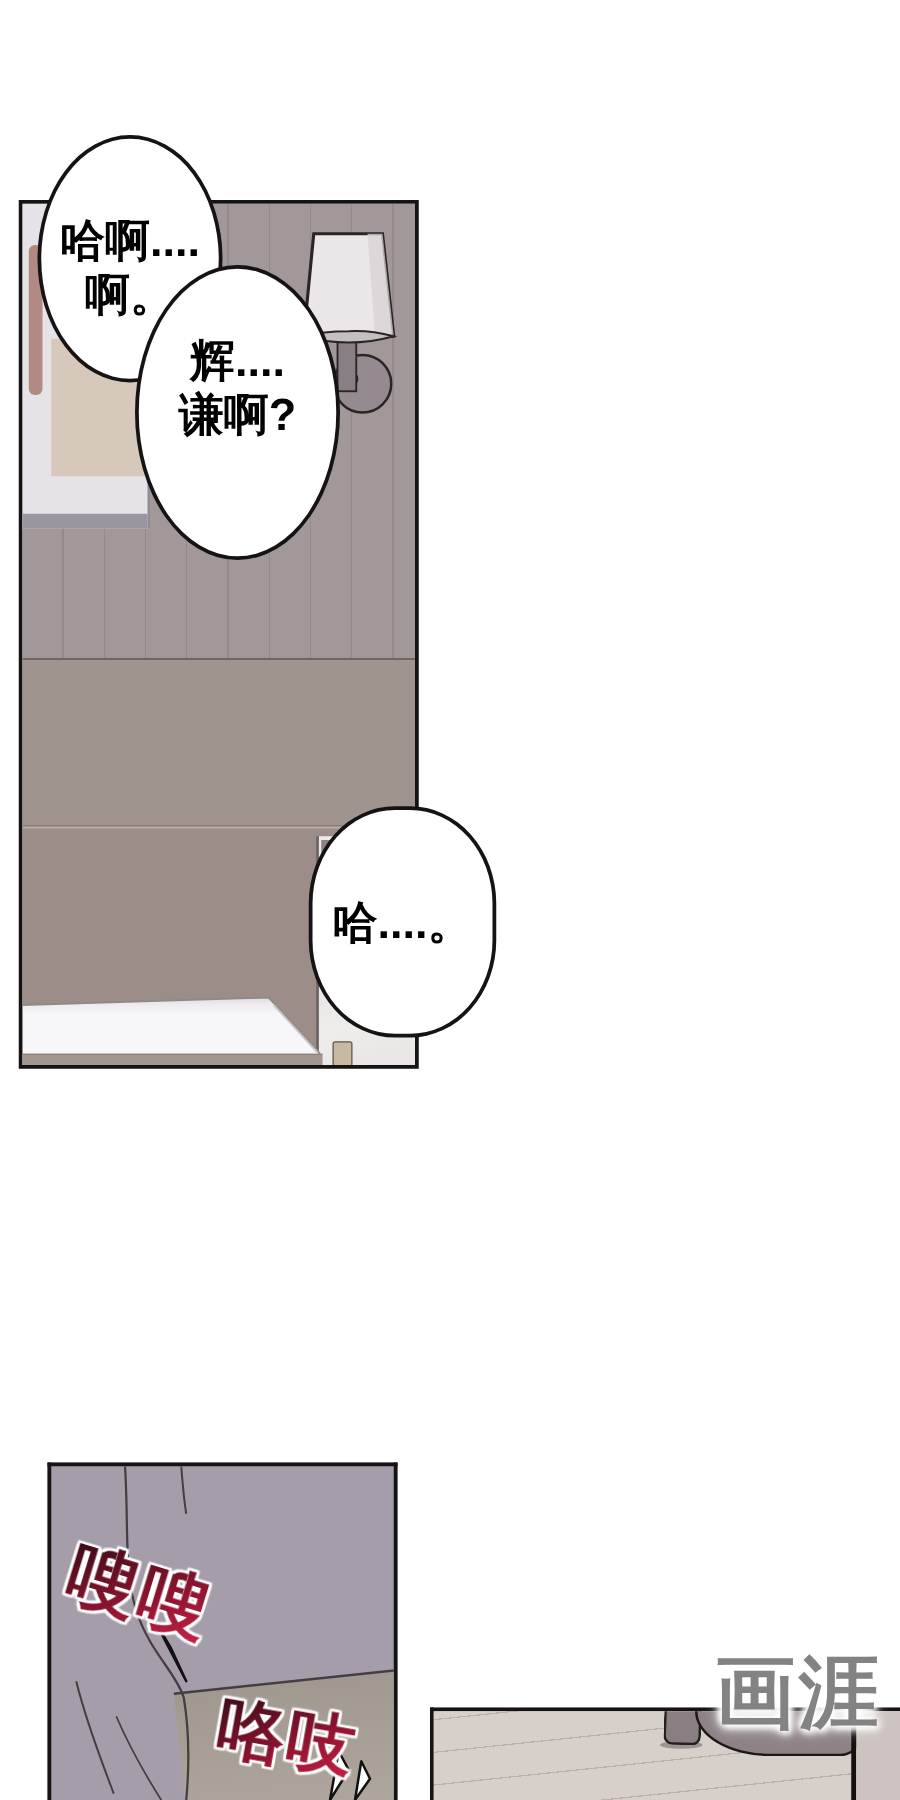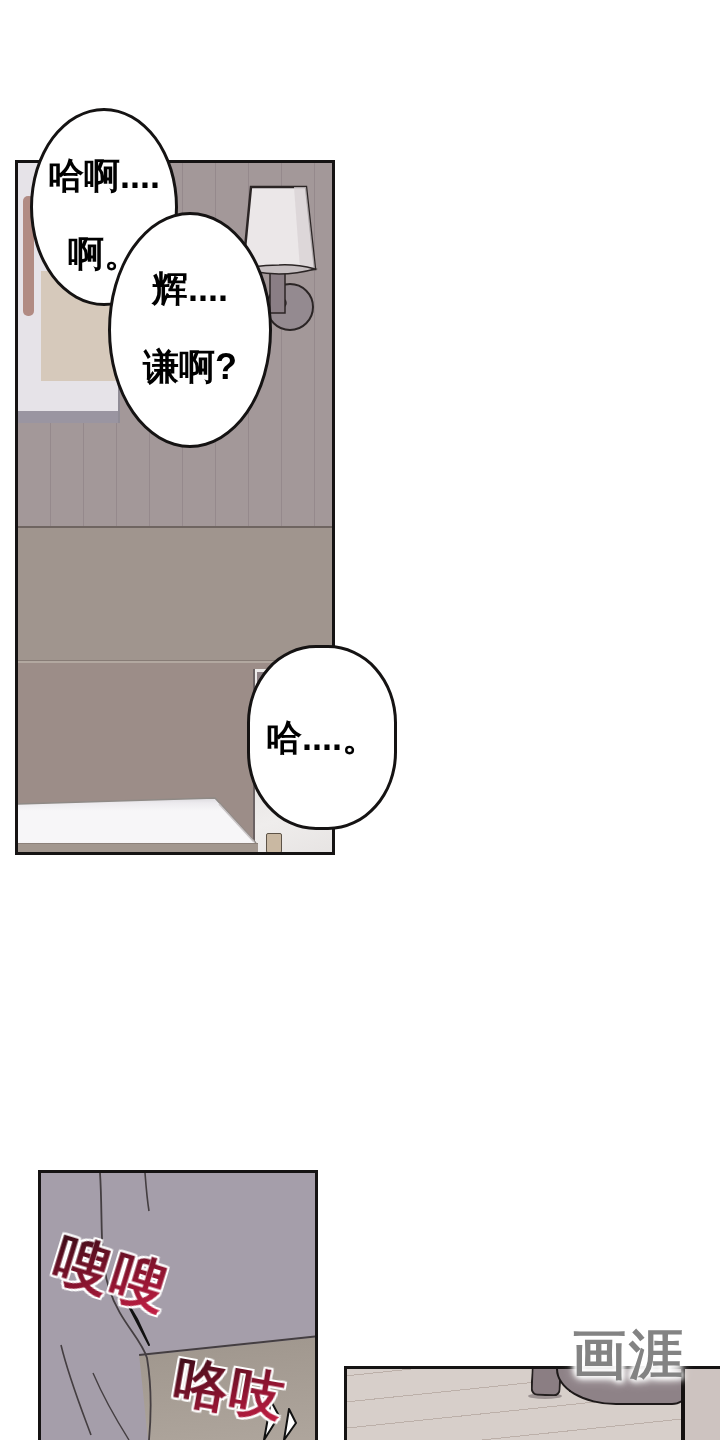--- a/index.html
+++ b/index.html
@@ -29,21 +29,21 @@
     clip-path:polygon(0 9px,197px 3px,238px 48px,238px 57px,0 57px);
     background:linear-gradient(180deg,#8a817d 0,#dcdade 3px,#eceaee 8px,#f7f6f8 16px,#f7f6f8 80%,#edebef 100%);}
   .bed-seam{position:absolute;left:0;top:632px;pointer-events:none;}
   .bed-strip{position:absolute;left:0;top:680px;width:240px;height:9px;background:#a2978f;border-top:1px solid #8c817a;}
   .peg{position:absolute;left:248px;top:670px;width:14px;height:19px;background:#c9b8a2;
     border:1px solid #5d5347;border-radius:2px 2px 3px 3px;}
 
   
   .bubble{position:absolute;background:#ffffff;border:3px solid #151313;box-sizing:border-box;
     display:flex;flex-direction:column;align-items:center;justify-content:center;
-    color:#000;font-weight:bold;text-align:center;gap:35px;}
+    color:#000;font-weight:bold;text-align:center;}
   .bubble .line{font-size:36px;line-height:43px;white-space:nowrap;letter-spacing:0;}
   #bubble-1{left:30px;top:108px;width:148px;height:198px;border-radius:50%;z-index:5;padding-top:14px;}
   #bubble-2{left:108px;top:212px;width:164px;height:236px;border-radius:50%;z-index:6;
     justify-content:flex-start;padding-top:52px;}
   #bubble-3{left:247px;top:645px;width:150px;height:185px;border-radius:46%/42%;z-index:6;}
 
   
   #panel-couch{left:38px;top:1170px;width:280px;height:270px;border-bottom:none;background:#a59eaa;}
   .p2-floor{position:absolute;left:98px;top:181px;width:260px;height:160px;
     background:linear-gradient(180deg,#a1988f 0%,#b6ada4 100%);
@@ -64,21 +64,21 @@
     border:2px solid #241f1f;border-top:none;border-radius:0 0 7px 7px;transform:rotate(2deg);}
   .p3-leg-shadow{position:absolute;left:181px;top:24px;width:34px;height:6px;background:#6d6266;
     border-radius:50%;opacity:.55;}
   .p3-couch{position:absolute;left:209px;top:-2px;width:126px;height:36px;background:#8e8287;
     border:2px solid #1d1919;border-top:none;border-radius:0 0 14px 60px/0 0 10px 36px;}
   .p3-line{position:absolute;left:334px;top:0;width:4px;height:74px;background:#141010;}
   .p3-right{position:absolute;left:338px;top:0;width:38px;height:74px;background:#cdc3c0;}
 
   
   .watermark{position:absolute;z-index:30;text-align:left;}
-  .wm-logo{position:absolute;left:572px;top:1318px;font-size:54px;font-weight:900;color:#838383;
+  .wm-logo{position:absolute;left:572px;top:1318px;font-size:64px;font-weight:900;color:#838383;
     letter-spacing:3px;line-height:72px;
     text-shadow:0 0 5px #fff,0 0 9px #fff,2px 2px 6px #fff,-2px -2px 6px #fff,0 0 14px #fff;}
   .wm-tagline{position:absolute;left:576px;top:1390px;font-size:30px;font-weight:700;color:#909090;
     letter-spacing:1px;
     text-shadow:0 0 4px #fff,0 0 7px #fff,1px 1px 4px #fff,-1px -1px 4px #fff;}
 </style>
 </head>
 <body>
 
 <div class="page">

